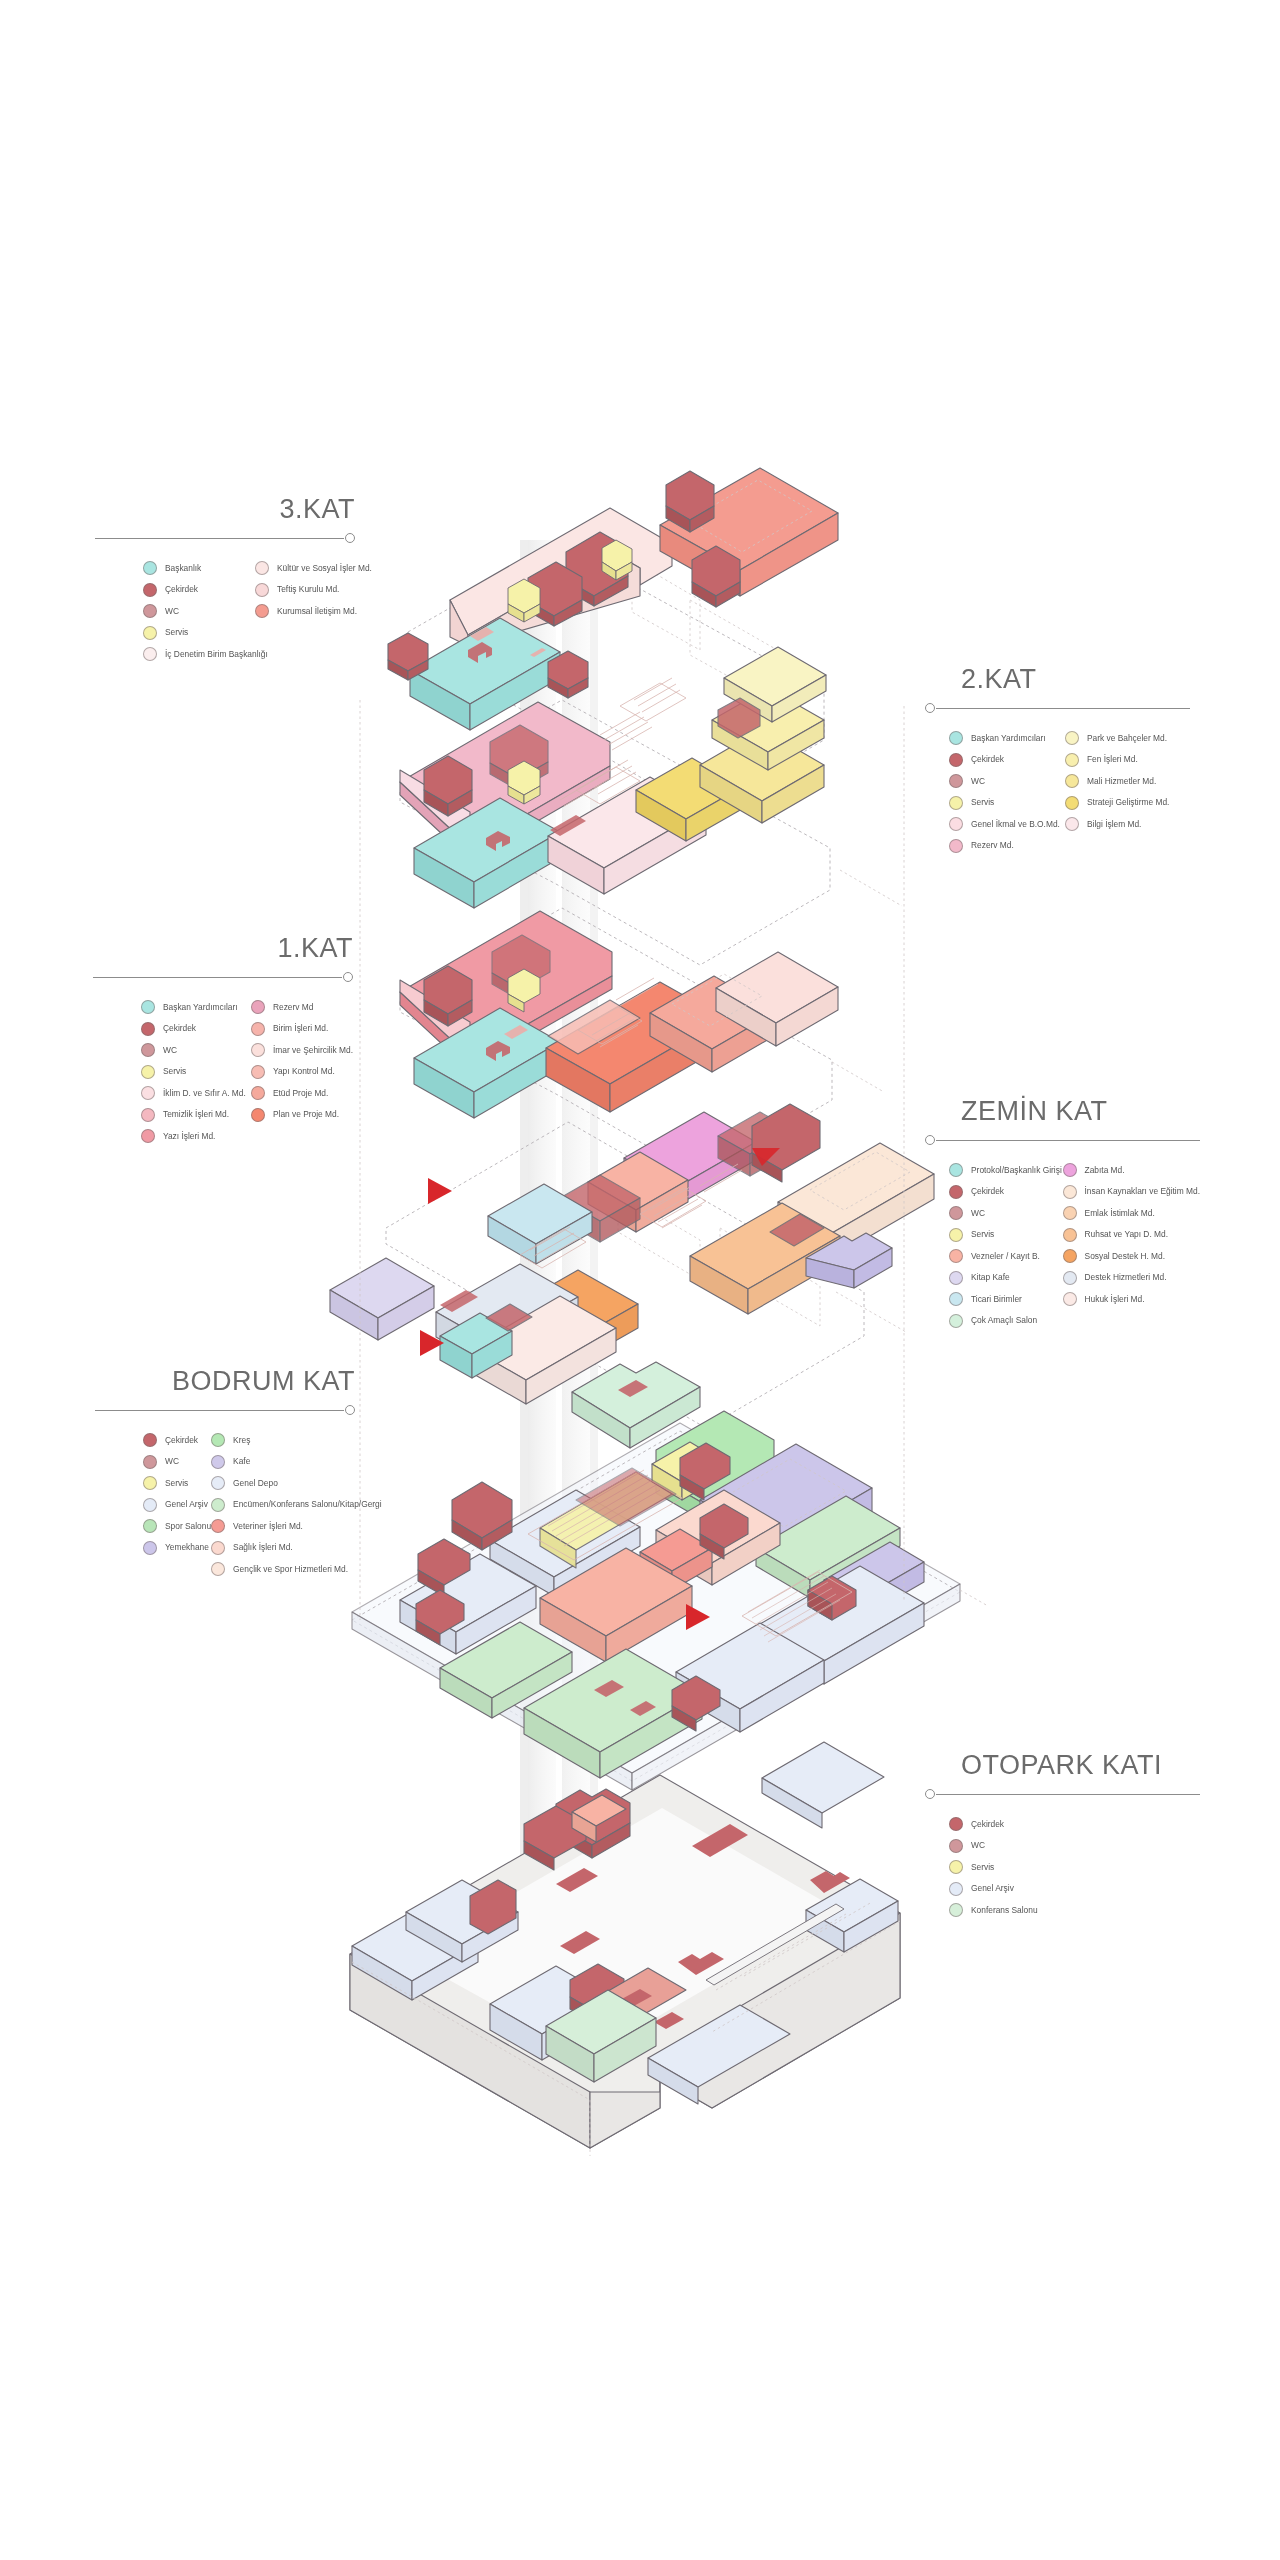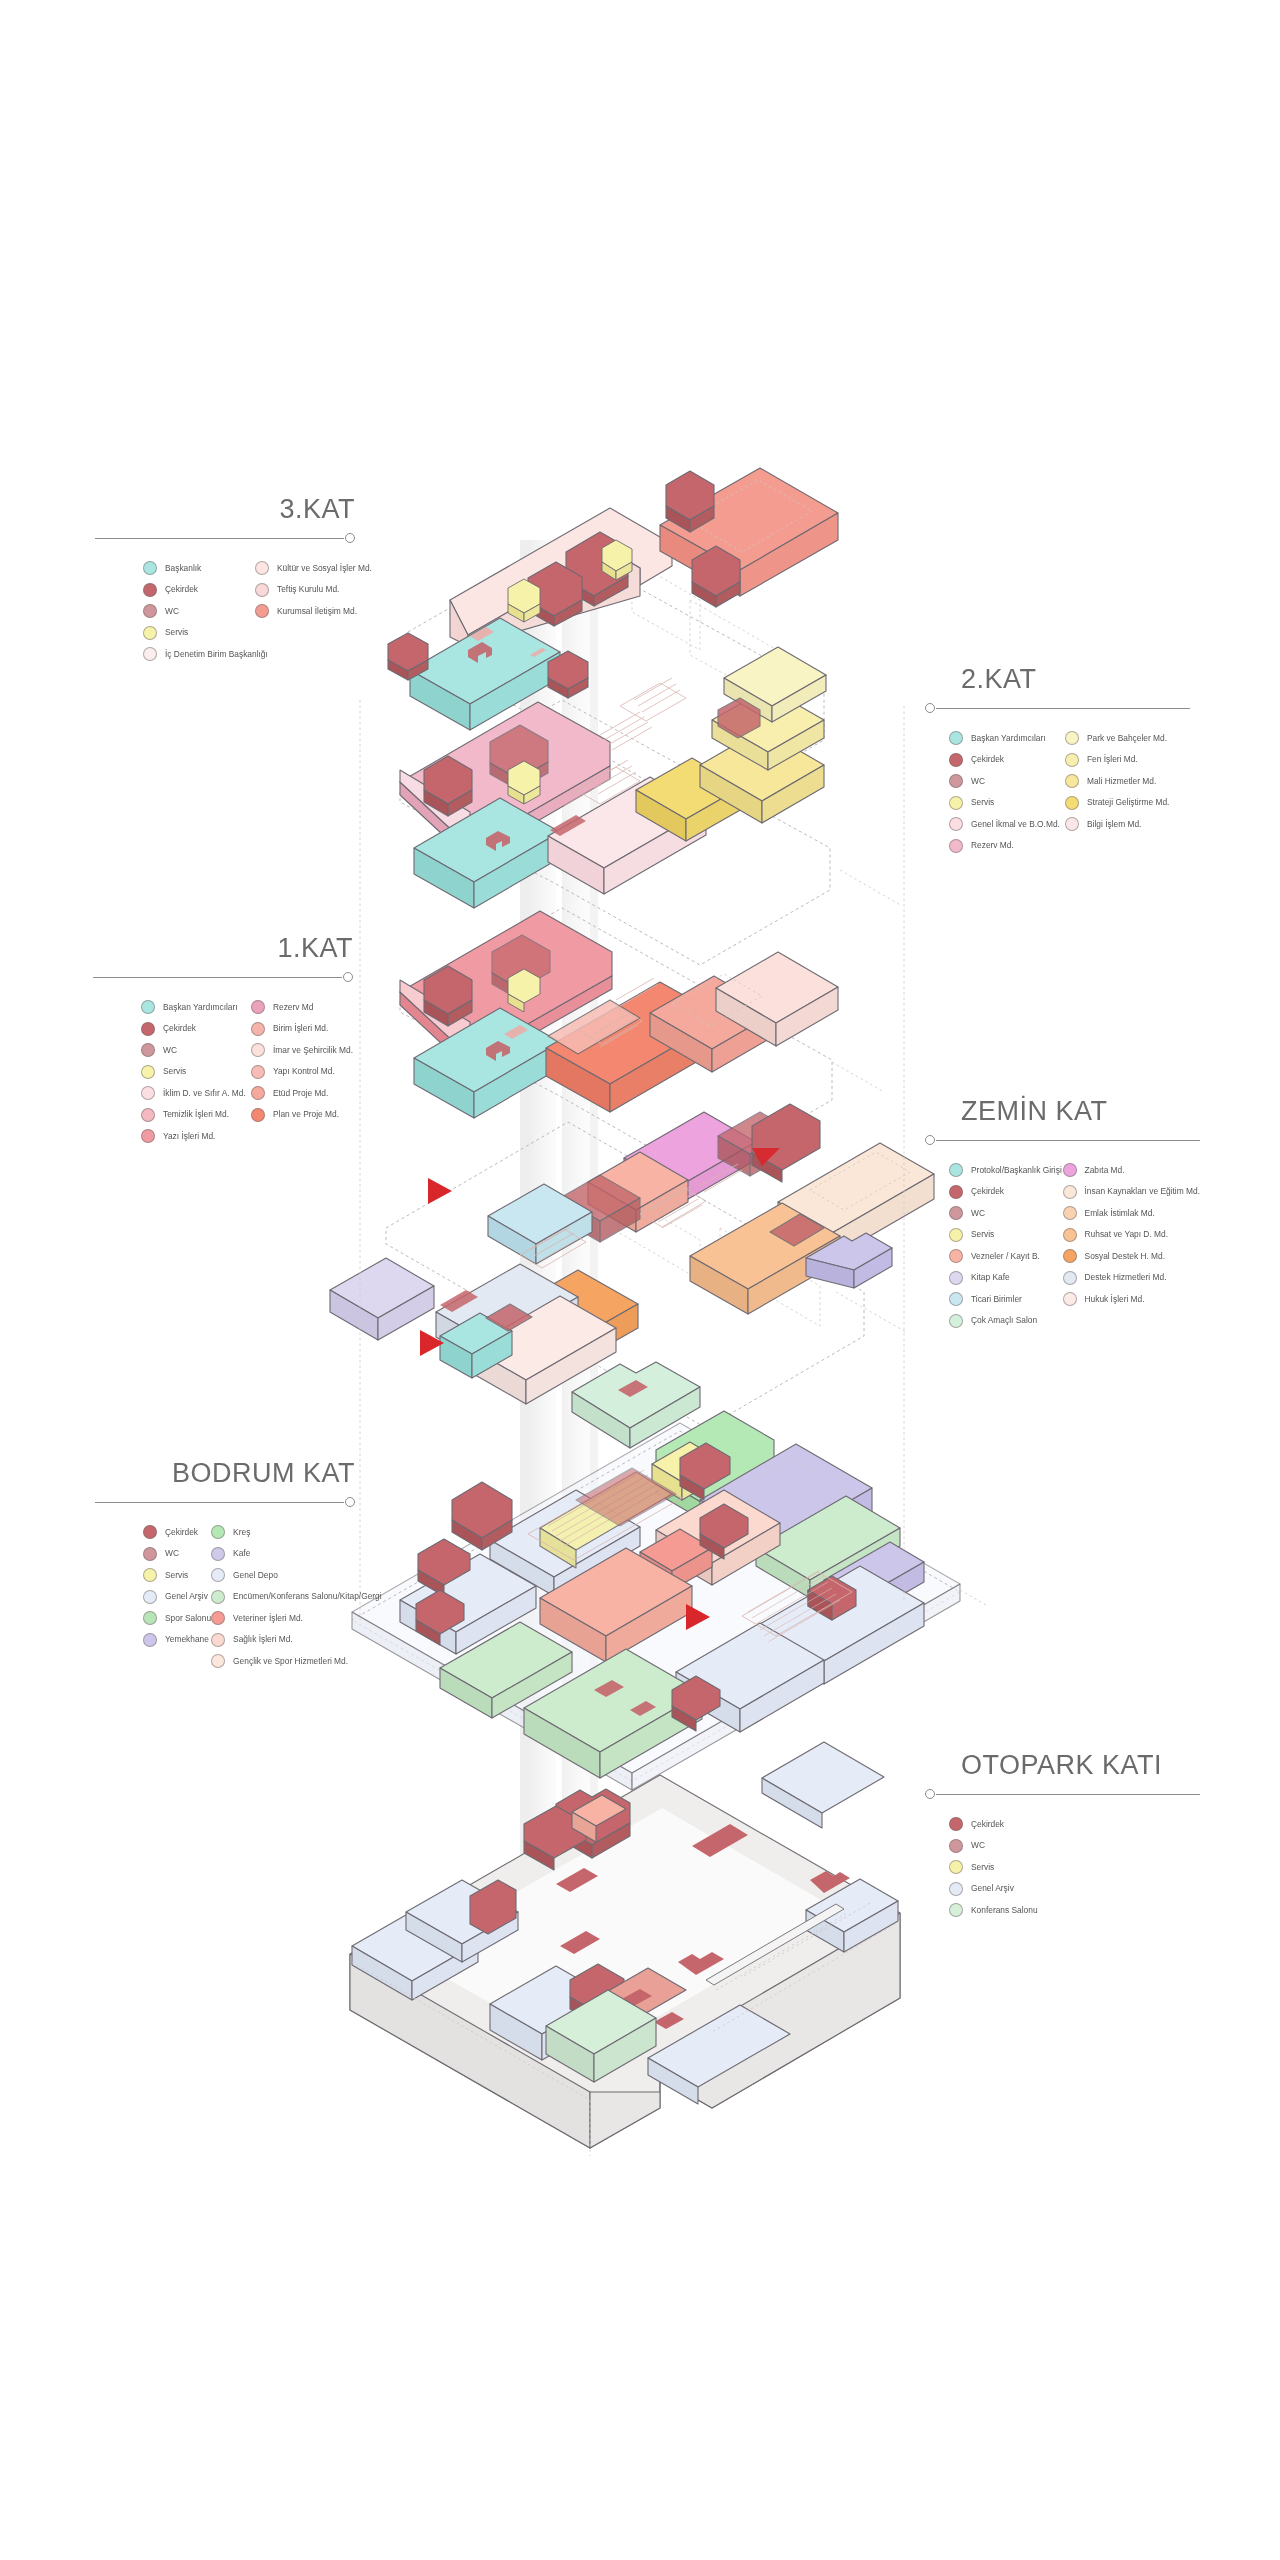--- a/index.html
+++ b/index.html
@@ -691,21 +691,21 @@
             <span class="lbl">Destek Hizmetleri Md.</span>
           </div>
         <div class="item">
             <span class="sw" style="background:#fbeae6"></span>
             <span class="lbl">Hukuk İşleri Md.</span>
           </div>
       </div>
     </div>
   </div>
 
-  <div class="legend left" style="left:95px;top:1460px;width:260px;">
+  <div class="legend left" style="left:95px;top:1368px;width:260px;">
     <div class="title">BODRUM KAT</div>
     <div class="rule">
         <div class="line"></div>
         <div class="dot"></div>
       </div>
     <div class="cols">
       <div class="col" style="width:112px;">
         <div class="item">
             <span class="sw" style="background:#c4666b"></span>
             <span class="lbl">Çekirdek</span>

